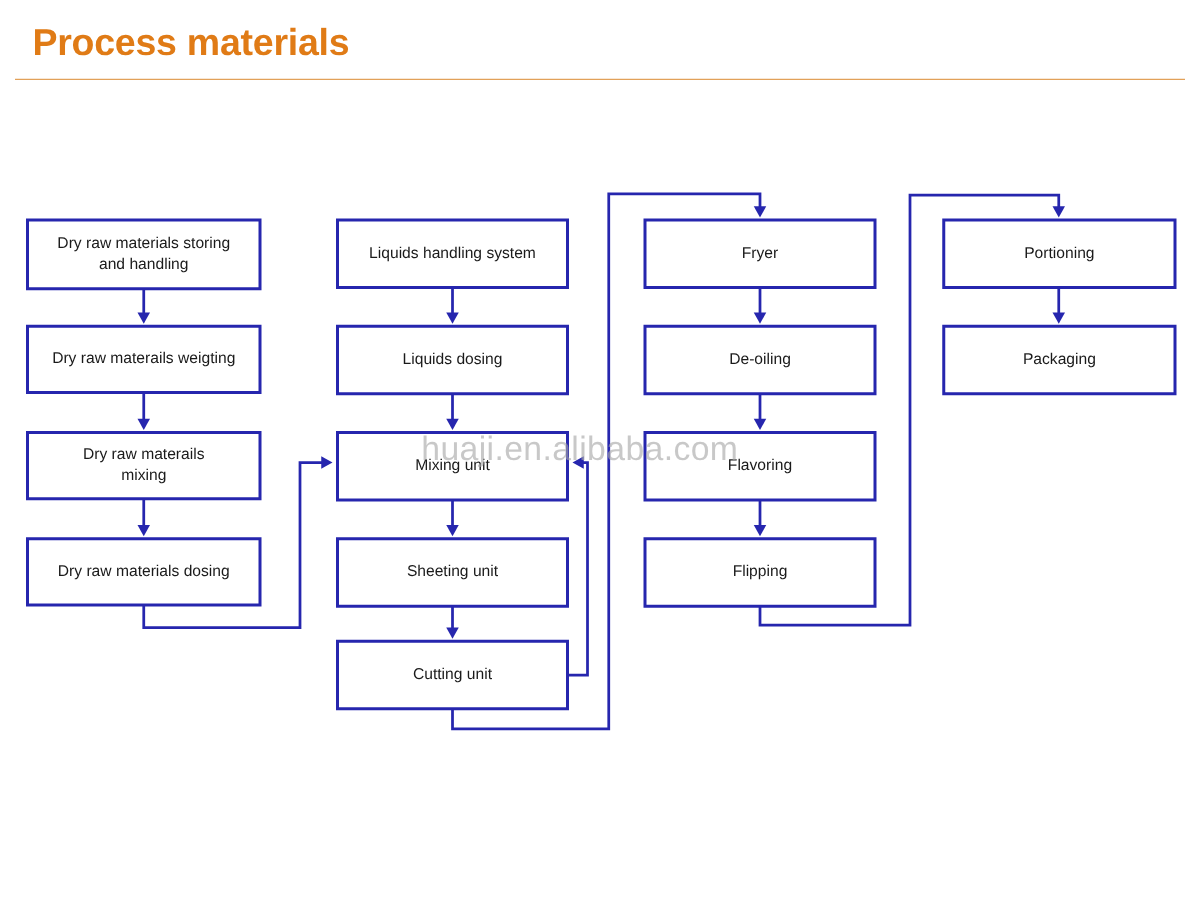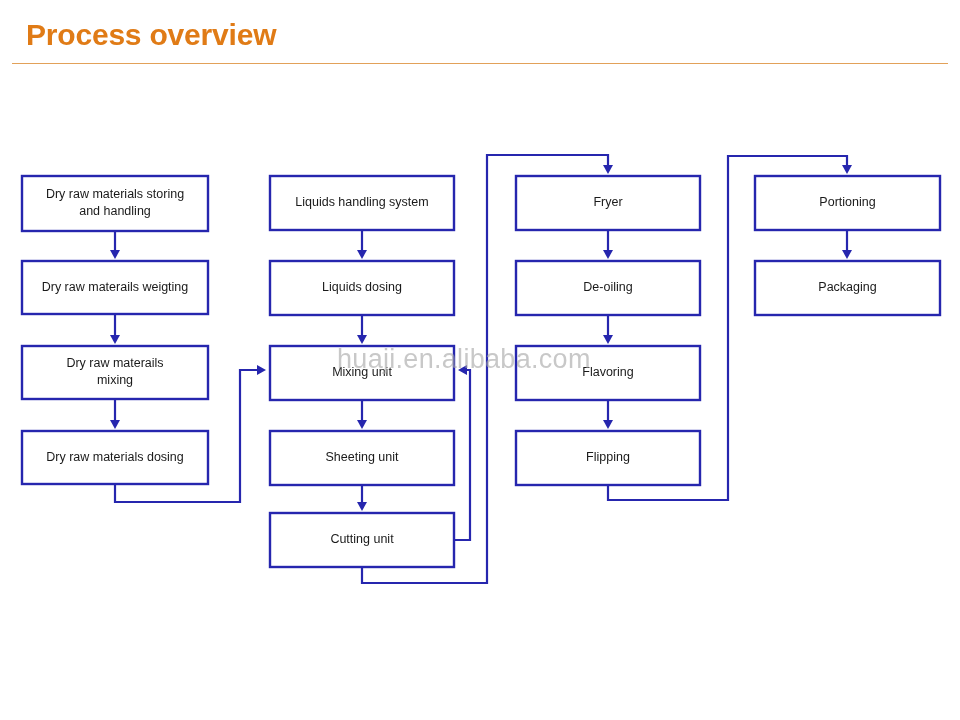--- a/index.html
+++ b/index.html
@@ -96,21 +96,21 @@
     pointer-events: none;
     letter-spacing: 0.3px;
   }
 </style>
 </head>
 <body>
 
 <div id="slide">
 
   <div id="title-bar">
-    <div id="page-title">Process overview</div>
+    <div id="page-title">Process materials</div>
     <div id="title-rule"></div>
   </div>
 
   <div id="diagram">
     <svg id="flow-svg" width="960" height="720" viewBox="0 0 960 720" xmlns="http://www.w3.org/2000/svg">
       <g id="connectors-layer">
           <g>
             <path d="M115 231 L115 251" class="conn" stroke="#2626AE"></path>
             <polygon points="115,259 110,250 120,250" class="arrow-head" fill="#2626AE"></polygon>
           </g>

